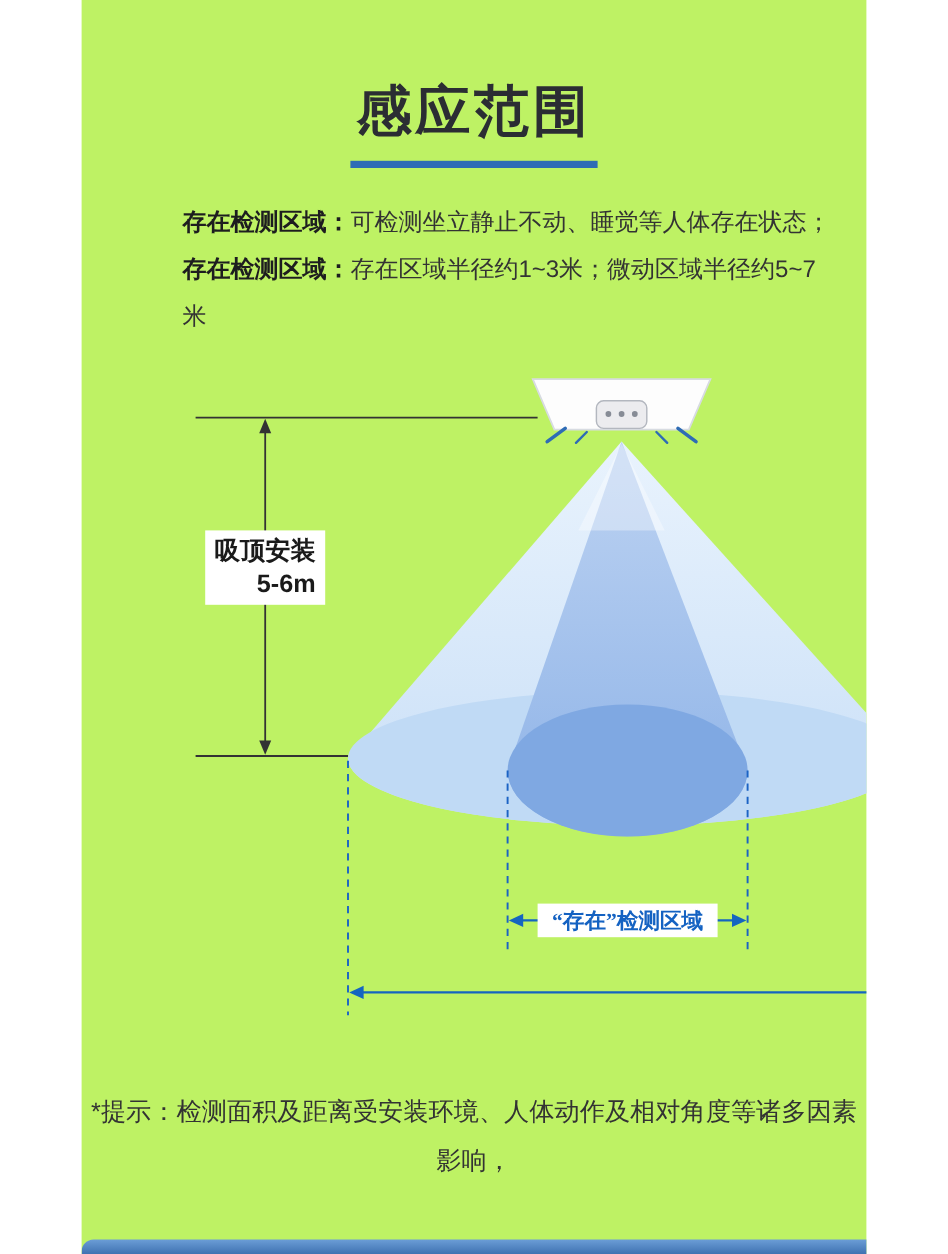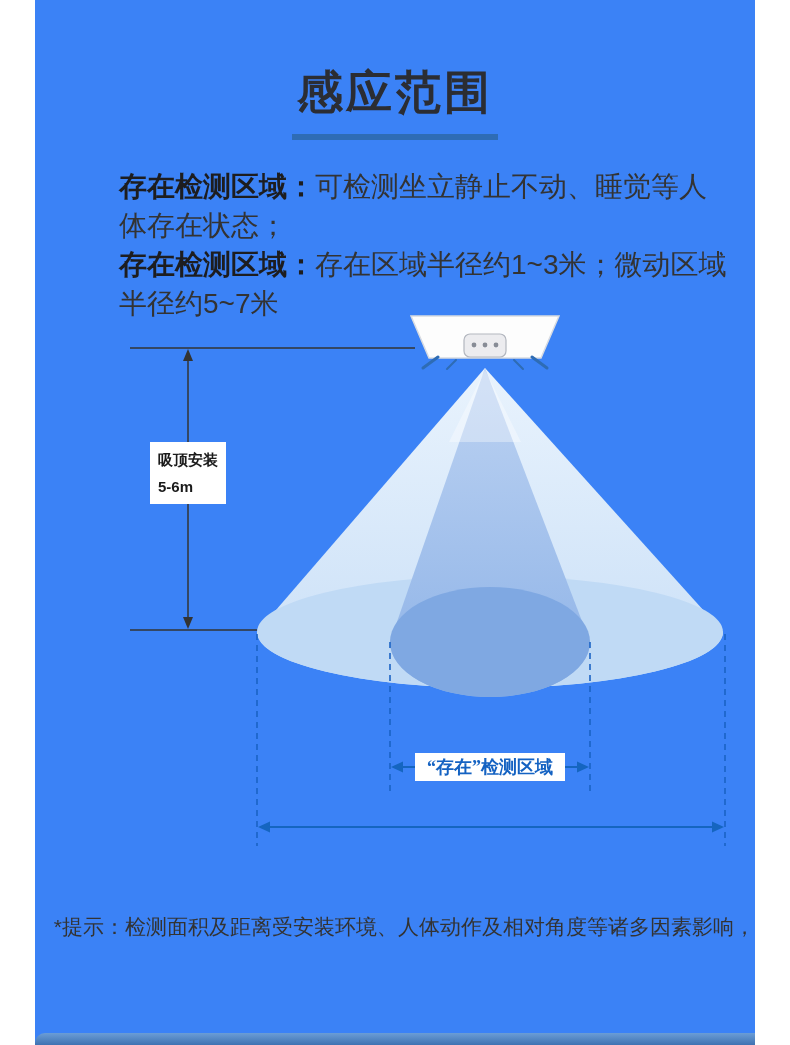--- a/index.html
+++ b/index.html
@@ -1,57 +1,57 @@
 <!DOCTYPE html>
 <html><head>
 <meta charset="utf-8">
 <style>
   * { margin: 0; padding: 0; box-sizing: border-box; }
   html, body { background: #ffffff; }
   body { font-family: "Liberation Sans", "DejaVu Sans", sans-serif; }
   .page {
     position: relative;
-    width: 720px;
+    width: 654px;
     height: 1045px;
     margin: 0 auto;
-    background: #3b82f6;
+    background: #bef264;
     overflow: hidden;
   }
   
   .header { position: absolute; top: 62px; left: 0; width: 100%; text-align: center; }
   .title { font-size: 46px; font-weight: 700; color: #2b2d33; letter-spacing: 3px; }
   .title-underline { width: 206px; height: 6px; background: #2e6cb5; margin: 10px auto 0; }
   
-  .desc { position: absolute; top: 167px; left: 84px; right: 24px; font-size: 28px; color: #333333; line-height: 39px; }
+  .desc { position: absolute; top: 167px; left: 84px; right: 24px; font-size: 20px; color: #333333; line-height: 39px; }
   .desc .lbl { font-weight: 700; color: #1d1d1f; }
   
   .diagram { position: absolute; top: 290px; left: 0; width: 790px; height: 570px; }
   .diagram svg { position: absolute; left: 0; top: 0; }
   .overlay-label {
     position: absolute;
     transform: translate(-50%, -50%);
     background: #ffffff;
     white-space: nowrap;
   }
   .mount-label {
     color: #1a1a1a;
     font-weight: 700;
-    font-size: 15px;
+    font-size: 21px;
     line-height: 27px;
-    text-align: left;
+    text-align: right;
     padding: 4px 8px;
   }
   .range-label {
     color: #1462c2;
     font-weight: 700;
     font-size: 18px;
     padding: 2px 12px;
   }
   
-  .footnote { position: absolute; top: 906px; left: 0; width: 100%; text-align: right; font-size: 21px; color: #333333; line-height: 41px; }
+  .footnote { position: absolute; top: 906px; left: 0; width: 100%; text-align: center; font-size: 21px; color: #333333; line-height: 41px; }
   
   .bottom-bar {
     position: absolute;
     left: 0; top: 1033px;
     width: 790px; height: 12px;
     border-radius: 10px 10px 0 0;
     background: linear-gradient(180deg, #6b9dd6, #3f72b2);
   }
 </style>
 </head>

